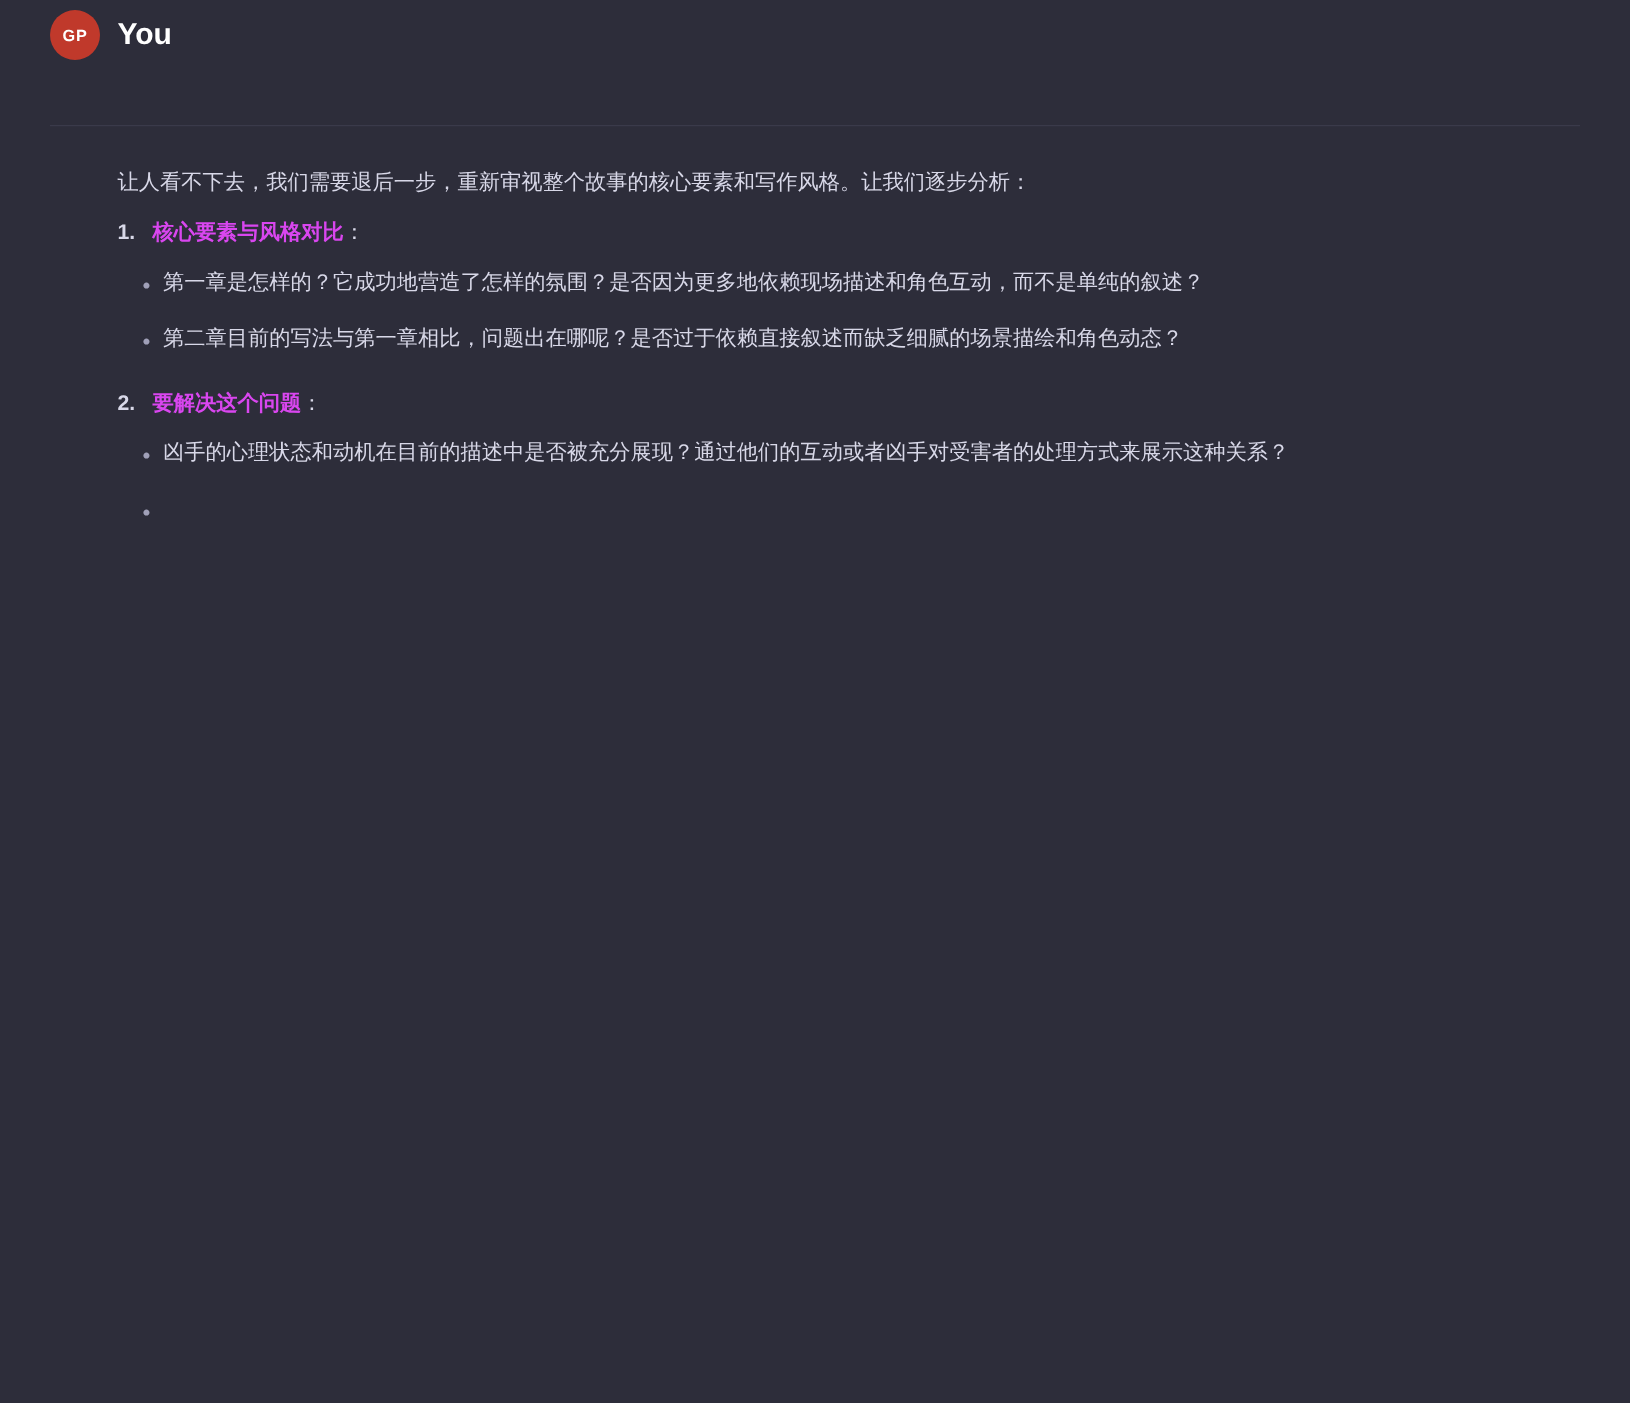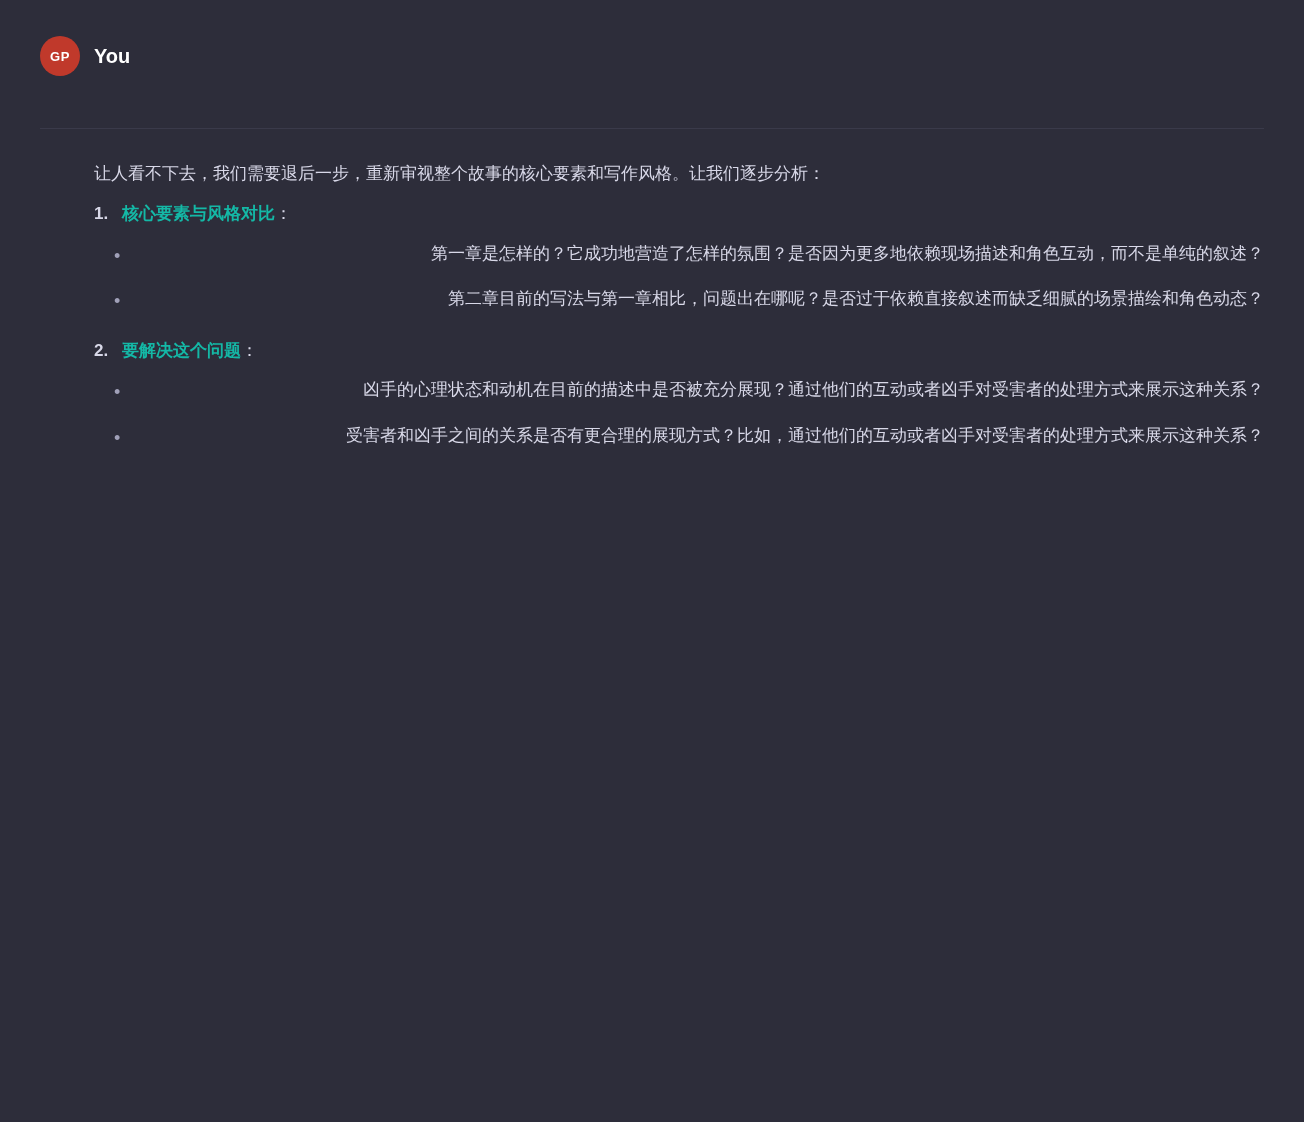--- a/index.html
+++ b/index.html
@@ -12,21 +12,21 @@
       background-color: #2d2d3a;
       font-family: -apple-system, BlinkMacSystemFont, "Segoe UI", "PingFang SC", "Microsoft YaHei", sans-serif;
       color: #e0e0e8;
       width: 1304px;
       min-height: 1122px;
       overflow-x: hidden;
     }
 
     .conversation-container {
       max-width: 1304px;
-      padding: 36px 40px;
+      padding: 8px 40px;
     }
 
     .message-block {
       display: flex;
       flex-direction: column;
       margin-bottom: 40px;
     }
 
     .message-header {
       display: flex;
@@ -69,21 +69,21 @@
       align-items: center;
       justify-content: center;
     }
 
     .avatar-bot-icon {
       width: 26px;
       height: 26px;
     }
 
     .username {
-      font-size: 20px;
+      font-size: 24px;
       font-weight: 700;
       color: #ffffff;
     }
 
     .message-content {
       padding-left: 54px;
       font-size: 17px;
       line-height: 1.75;
       color: #d8d8e8;
     }
@@ -121,21 +121,21 @@
     }
 
     .item-number {
       font-weight: 700;
       color: #d8d8e8;
       min-width: 20px;
     }
 
     .item-title {
       font-weight: 700;
-      color: #14b8a6;
+      color: #d946ef;
     }
 
     .item-colon {
       font-weight: 400;
       color: #d8d8e8;
     }
 
     .bullet-list {
       list-style: none;
       padding-left: 20px;
@@ -154,21 +154,20 @@
 
     .bullet-dot {
       color: #a0a0b8;
       margin-top: 2px;
       flex-shrink: 0;
       font-size: 18px;
     }
 
     .bullet-text {
       flex: 1;
-      text-align: right;
     }
   </style>
 </head>
 <body>
 
 <div class="conversation-container">
 
   <div class="message-block">
     <div class="message-header">
       <div class="avatar avatar-user">
@@ -208,21 +207,20 @@
             <span class="item-number">2.</span>
             <span><strong class="item-title">要解决这个问题</strong><span class="item-colon">：</span></span>
           </div>
           <ul class="bullet-list">
             <li class="bullet-item">
               <span class="bullet-dot">•</span>
               <span class="bullet-text">凶手的心理状态和动机在目前的描述中是否被充分展现？通过他们的互动或者凶手对受害者的处理方式来展示这种关系？</span>
             </li>
             <li class="bullet-item">
               <span class="bullet-dot">•</span>
-              <span class="bullet-text">受害者和凶手之间的关系是否有更合理的展现方式？比如，通过他们的互动或者凶手对受害者的处理方式来展示这种关系？</span>
             </li>
           </ul>
         </li>
 
       </ol>
     </div>
   </div>
 
 </div>
 

